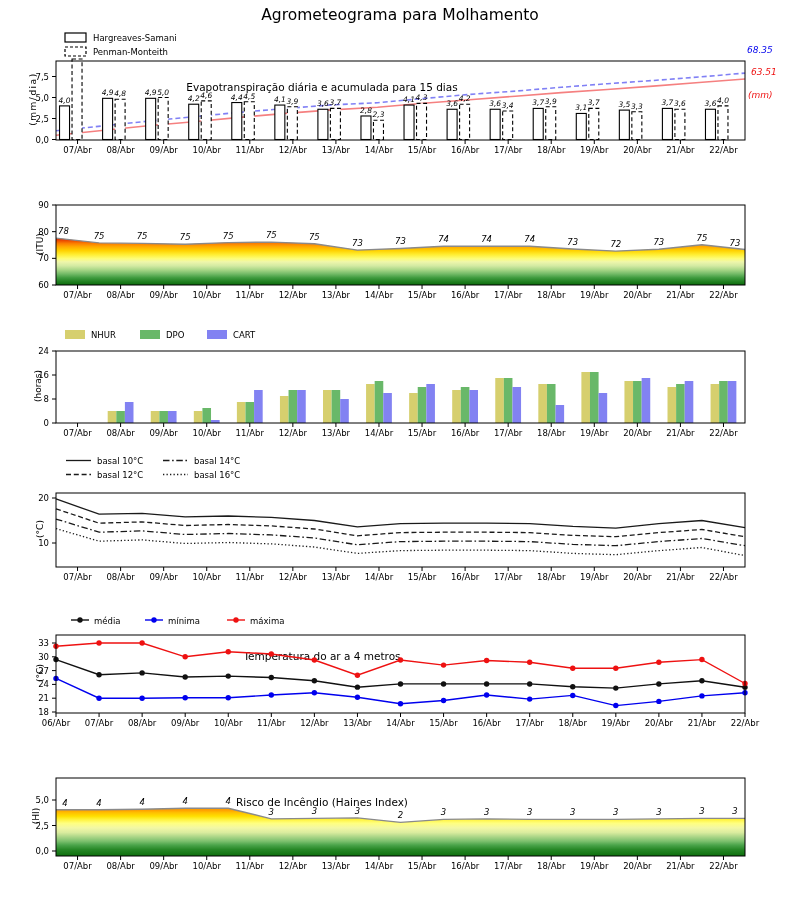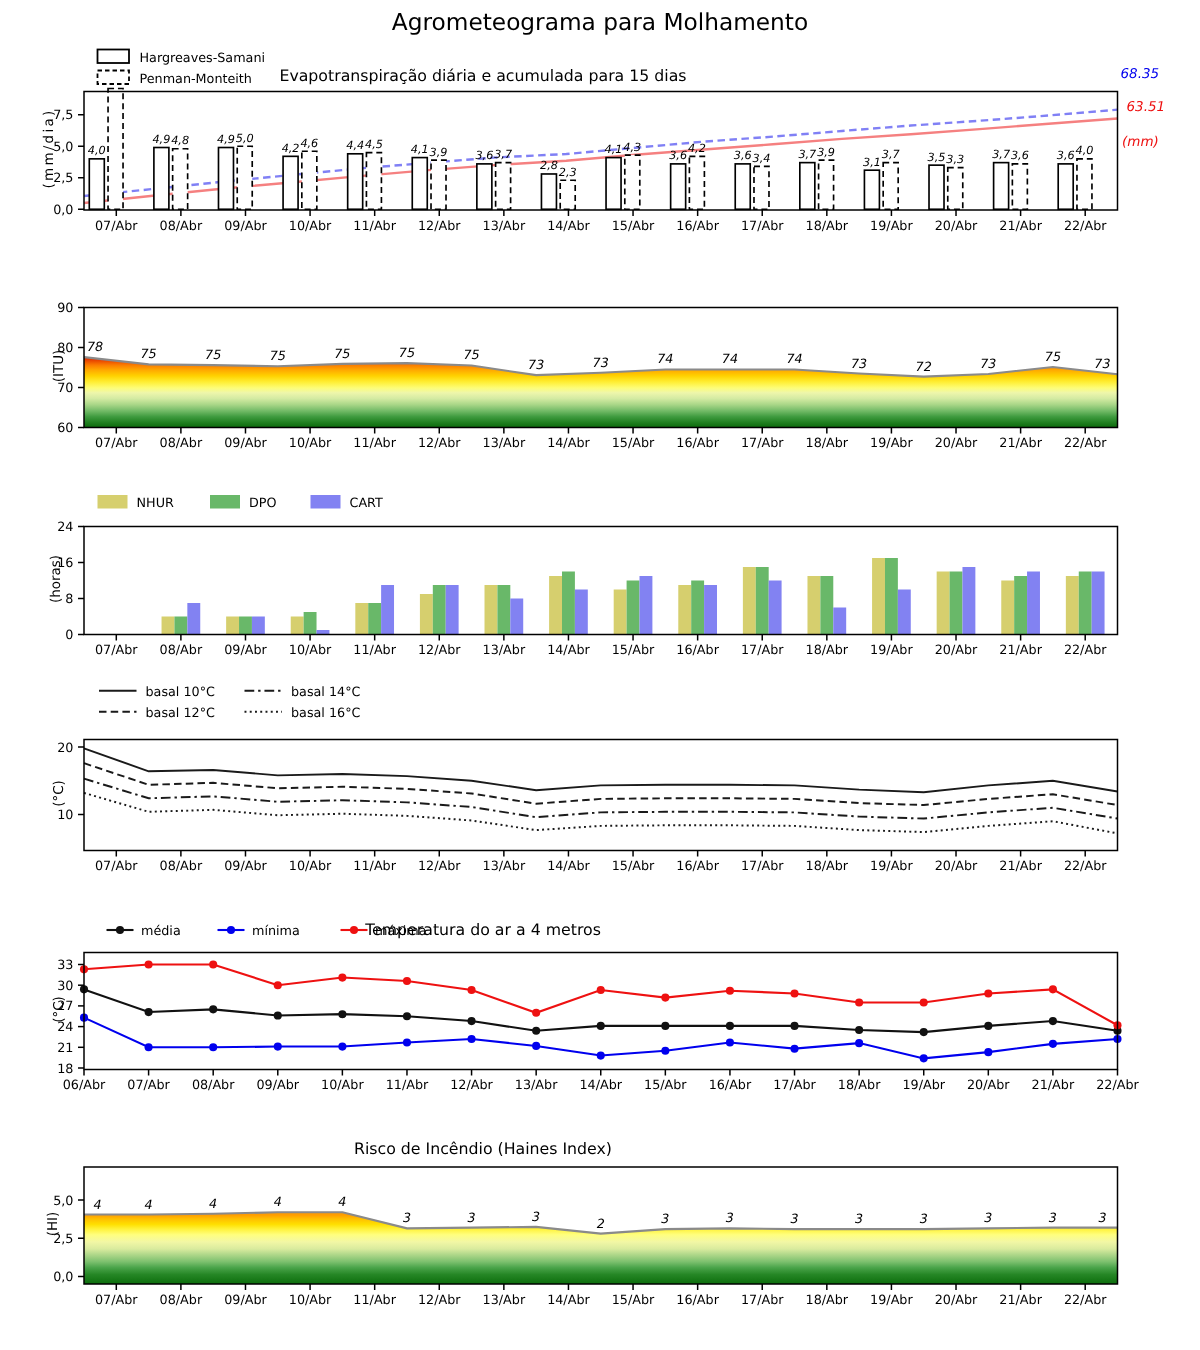--- a/index.html
+++ b/index.html
@@ -5,21 +5,21 @@
   html,body{margin:0;padding:0;background:#fff;}
   #canvas{position:relative;width:800px;height:900px;background:#fff;overflow:hidden;
           font-family:"DejaVu Sans","Liberation Sans",sans-serif;color:#000;}
   #charts-svg{position:absolute;left:0;top:0;}
   svg{font-family:"DejaVu Sans","Liberation Sans",sans-serif;}
   svg text{fill:#000;}
   .t{font-size:8.5px;}
   .ann{font-size:8.5px;font-style:italic;}
   .bl{font-size:7.5px;font-style:italic;}
   .lg{font-size:8.5px;}
-  .ctitle{position:absolute;left:0;width:644px;text-align:center;font-size:10.5px;}
+  .ctitle{position:absolute;left:0;width:644px;text-align:center;font-size:10.5px;margin-top:36px;}
   #main-title{position:absolute;left:0;top:6px;width:800px;text-align:center;font-size:15.5px;}
   .ylab{position:absolute;width:90px;text-align:center;font-size:9px;
         transform:rotate(-90deg);transform-origin:center;}
   .ylab-spaced{letter-spacing:1.5px;}
   .rlab{position:absolute;font-size:9px;font-style:italic;}
 </style>
 </head>
 <body>
 
 <div id="canvas">

